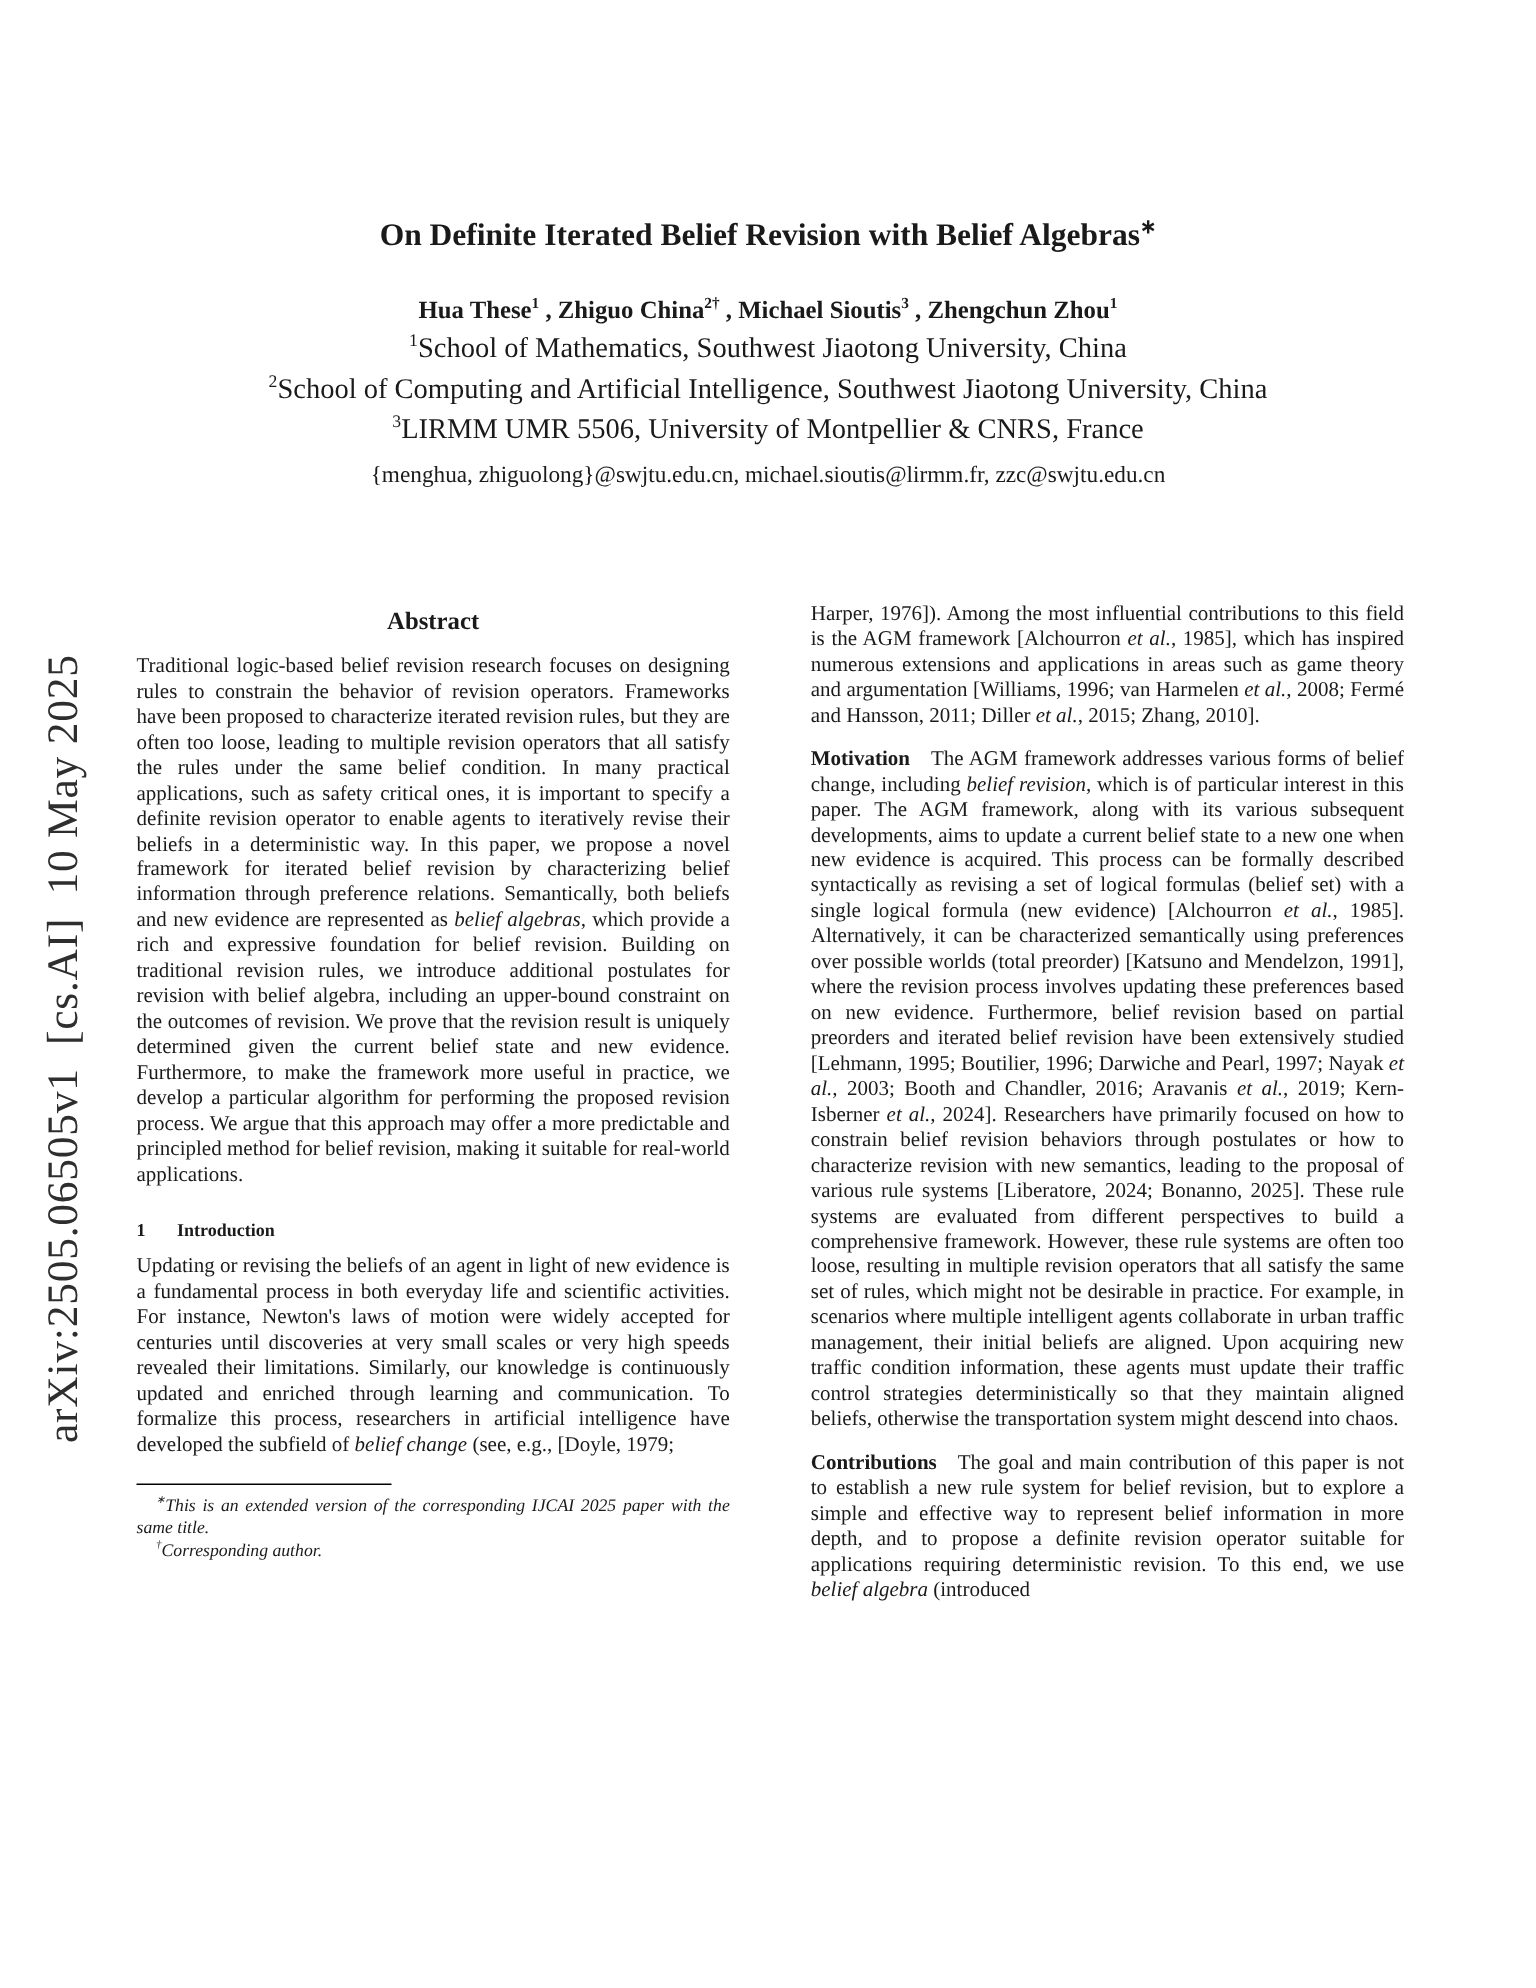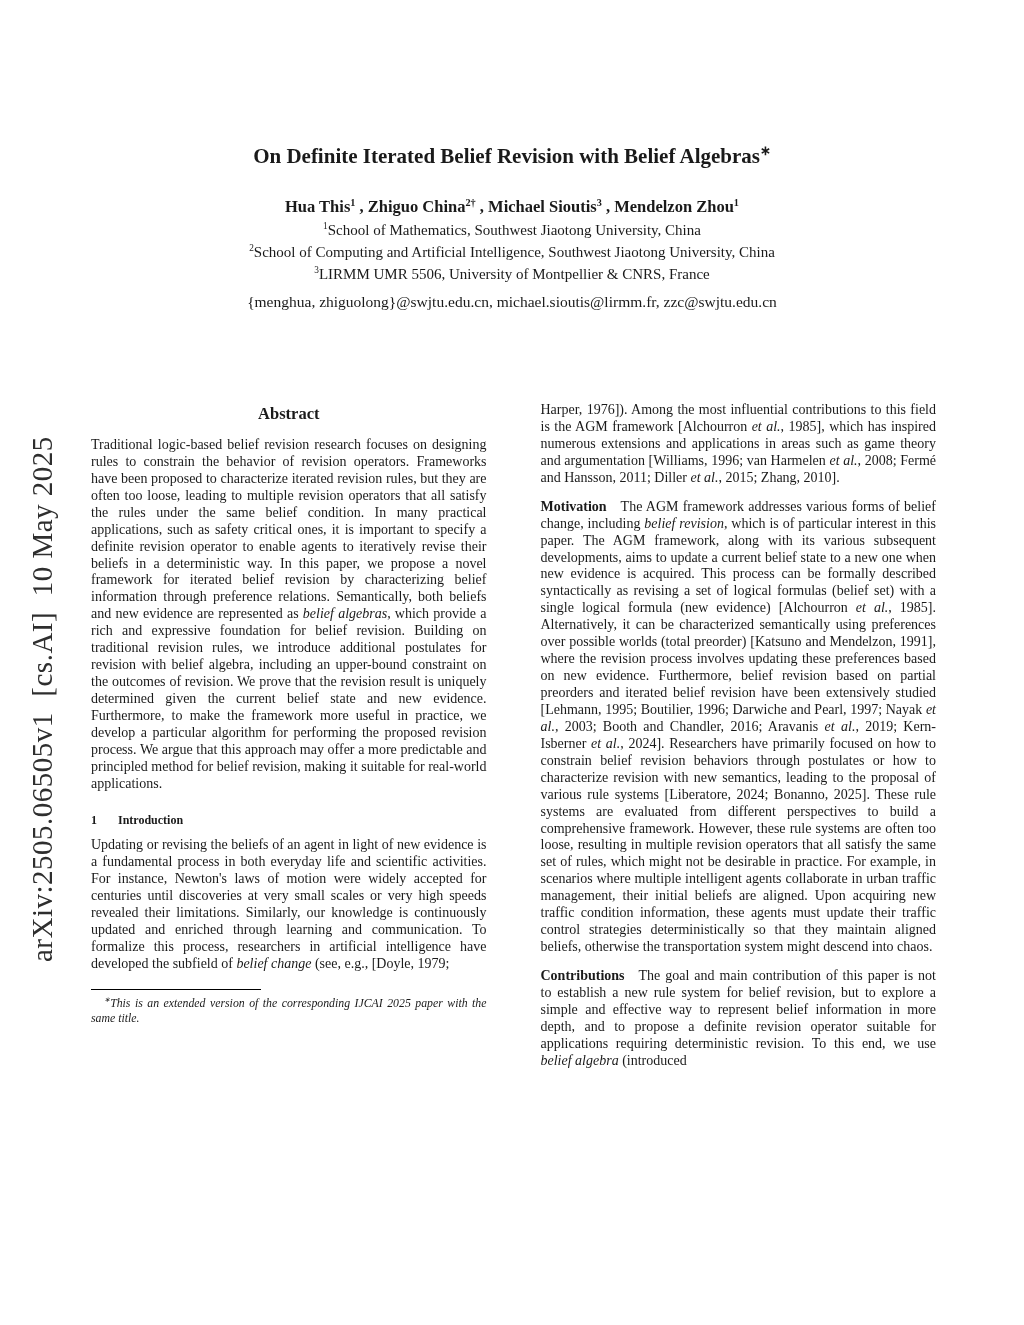--- a/index.html
+++ b/index.html
@@ -36,21 +36,21 @@
   .title {
     margin: 0;
     font-size: 21px;
     font-weight: bold;
   }
   .authors {
     margin-top: 28px;
     font-size: 16.5px;
     font-weight: bold;
   }
-  .affil { margin-top: 5px; font-size: 15px; }
+  .affil { margin-top: 5px; font-size: 19px; }
   .affil:first-of-type { margin-top: 12px; }
   .emails { margin-top: 10px; font-size: 15.5px; }
   .columns {
     position: absolute;
     top: 358px;
     left: 91px;
     width: 845px;
     display: flex;
     gap: 54px;
     margin-top: 44px;
@@ -97,21 +97,21 @@
 </style>
 </head>
 <body>
 
 <div class="page">
 
   <div class="arxiv-strip">arXiv:2505.06505v1  [cs.AI]  10 May 2025</div>
 
   <header class="header">
     <h1 class="title"><span>On Definite Iterated Belief Revision with Belief Algebras</span><sup>∗</sup></h1>
-    <div class="authors"><span class="bd">Hua This</span><sup class="bd">1</sup><span class="bd"> , </span><span class="bd">Zhiguo China</span><sup class="bd">2†</sup><span class="bd"> , </span><span class="bd">Michael Sioutis</span><sup class="bd">3</sup><span class="bd"> , </span><span class="bd">Mendelzon Zhou</span><sup class="bd">1</sup></div>
+    <div class="authors"><span class="bd">Hua These</span><sup class="bd">1</sup><span class="bd"> , </span><span class="bd">Zhiguo China</span><sup class="bd">2†</sup><span class="bd"> , </span><span class="bd">Michael Sioutis</span><sup class="bd">3</sup><span class="bd"> , </span><span class="bd">Zhengchun Zhou</span><sup class="bd">1</sup></div>
     <div class="affil"><sup>1</sup><span>School of Mathematics, Southwest Jiaotong University, China</span></div>
     <div class="affil"><sup>2</sup><span>School of Computing and Artificial Intelligence, Southwest Jiaotong University, China</span></div>
     <div class="affil"><sup>3</sup><span>LIRMM UMR 5506, University of Montpellier &amp; CNRS, France</span></div>
     <div class="emails">{menghua, zhiguolong}@swjtu.edu.cn, michael.sioutis@lirmm.fr, zzc@swjtu.edu.cn</div>
   </header>
 
   <main class="columns">
 
     <section class="col left">
       <h2 class="abstract-heading">Abstract</h2>
@@ -119,20 +119,21 @@
 
       <h2 class="section-heading">
         <span class="num">1</span>
         <span>Introduction</span>
       </h2>
       <p class="para"><span>Updating or revising the beliefs of an agent in light of new evidence is a fundamental process in both everyday life and scientific activities. For instance, Newton's laws of motion were widely accepted for centuries until discoveries at very small scales or very high speeds revealed their limitations. Similarly, our knowledge is continuously updated and enriched through learning and communication. To formalize this process, researchers in artificial intelligence have developed the subfield of </span><span class="it">belief change</span><span> (see, e.g., [Doyle, 1979;</span></p>
 
       <div class="footnote-block">
         <div class="footnote-rule"></div>
         <div class="footnote"><sup>∗</sup><span>This is an extended version of the corresponding IJCAI 2025 paper with the same title.</span></div>
+        <div class="footnote"><sup>†</sup><span>Corresponding author.</span></div>
       </div>
     </section>
 
     <section class="col right">
       <p class="para"><span>Harper, 1976]). Among the most influential contributions to this field is the AGM framework [Alchourron </span><span class="it">et al.</span><span>, 1985], which has inspired numerous extensions and applications in areas such as game theory and argumentation [Williams, 1996; van Harmelen </span><span class="it">et al.</span><span>, 2008; Fermé and Hansson, 2011; Diller </span><span class="it">et al.</span><span>, 2015; Zhang, 2010].</span></p>
       <p class="para spaced"><span class="bd">Motivation</span><span> The AGM framework addresses various forms of belief change, including </span><span class="it">belief revision</span><span>, which is of particular interest in this paper. The AGM framework, along with its various subsequent developments, aims to update a current belief state to a new one when new evidence is acquired. This process can be formally described syntactically as revising a set of logical formulas (belief set) with a single logical formula (new evidence) [Alchourron </span><span class="it">et al.</span><span>, 1985]. Alternatively, it can be characterized semantically using preferences over possible worlds (total preorder) [Katsuno and Mendelzon, 1991], where the revision process involves updating these preferences based on new evidence. Furthermore, belief revision based on partial preorders and iterated belief revision have been extensively studied [Lehmann, 1995; Boutilier, 1996; Darwiche and Pearl, 1997; Nayak </span><span class="it">et al.</span><span>, 2003; Booth and Chandler, 2016; Aravanis </span><span class="it">et al.</span><span>, 2019; Kern-Isberner </span><span class="it">et al.</span><span>, 2024]. Researchers have primarily focused on how to constrain belief revision behaviors through postulates or how to characterize revision with new semantics, leading to the proposal of various rule systems [Liberatore, 2024; Bonanno, 2025]. These rule systems are evaluated from different perspectives to build a comprehensive framework. However, these rule systems are often too loose, resulting in multiple revision operators that all satisfy the same set of rules, which might not be desirable in practice. For example, in scenarios where multiple intelligent agents collaborate in urban traffic management, their initial beliefs are aligned. Upon acquiring new traffic condition information, these agents must update their traffic control strategies deterministically so that they maintain aligned beliefs, otherwise the transportation system might descend into chaos.</span></p>
       <p class="para spaced"><span class="bd">Contributions</span><span> The goal and main contribution of this paper is not to establish a new rule system for belief revision, but to explore a simple and effective way to represent belief information in more depth, and to propose a definite revision operator suitable for applications requiring deterministic revision. To this end, we use </span><span class="it">belief algebra</span><span> (introduced</span></p>
     </section>
 
   </main>

